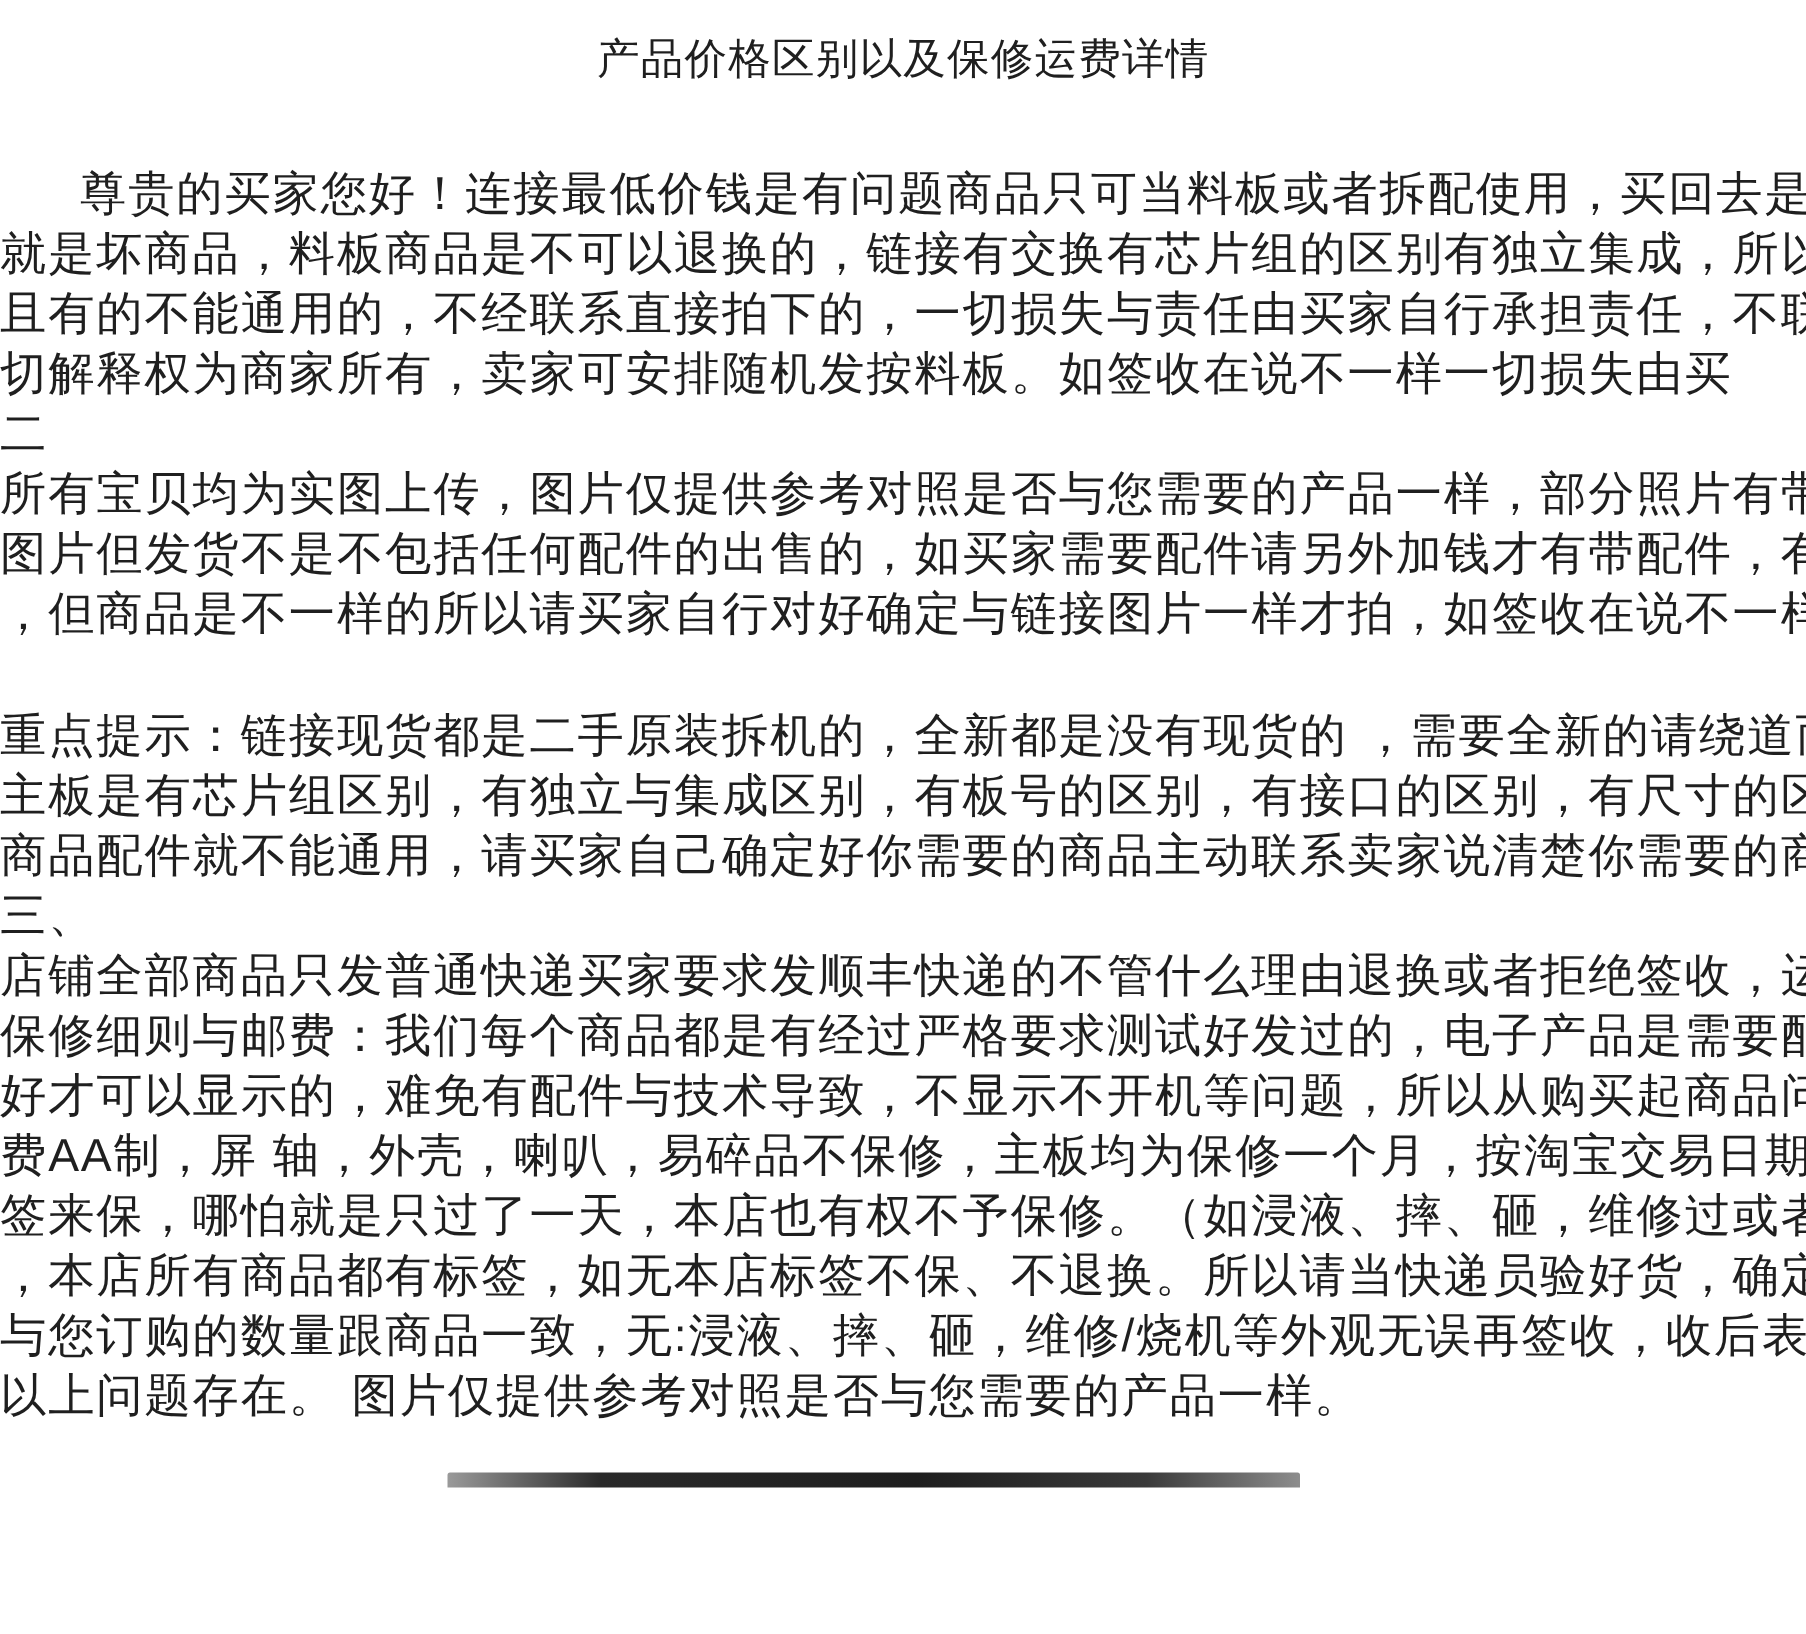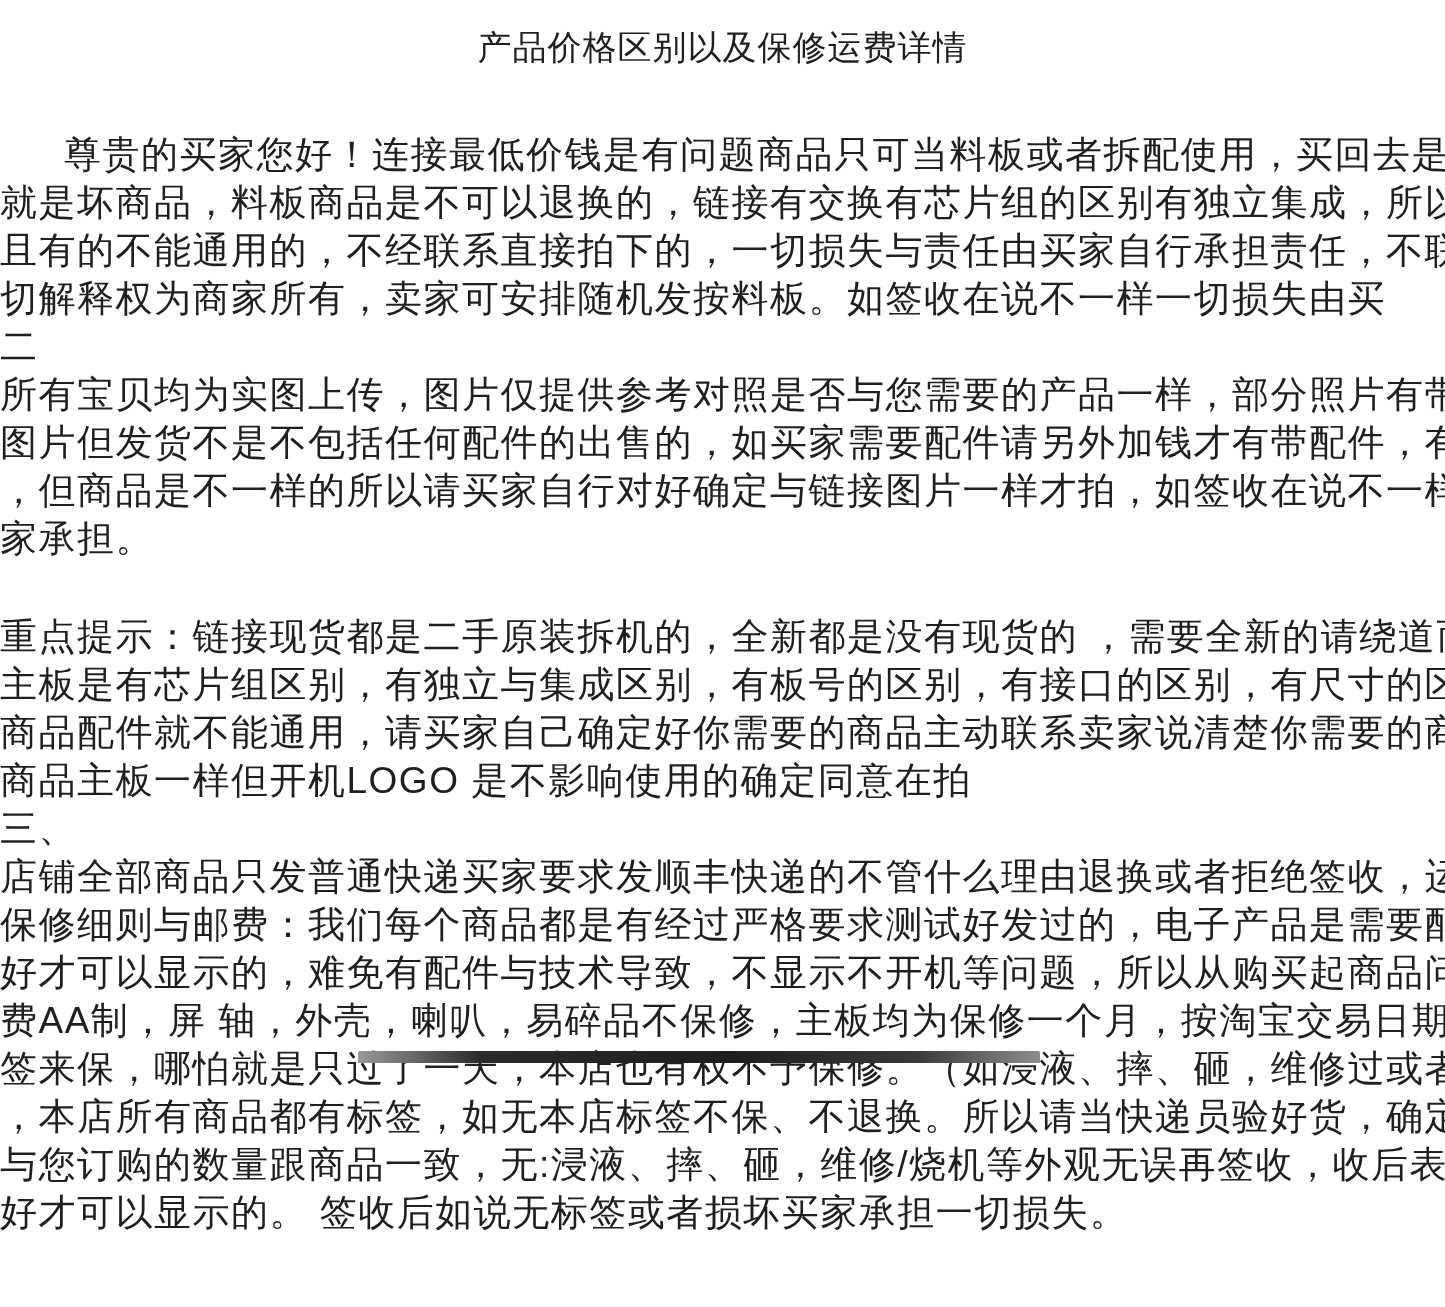--- a/index.html
+++ b/index.html
@@ -11,21 +11,21 @@
     overflow: hidden;
   }
   body {
     font-family: "Liberation Sans", "DejaVu Sans", sans-serif;
     color: #1f1f1f;
     position: relative;
   }
   .doc {
     position: relative;
     width: 1445px;
-    height: 1063px;
+    height: 1190px;
   }
   .title {
     padding-top: 26px;
     height: 42px;
     font-size: 34px;
     line-height: 42px;
     text-align: center;
     letter-spacing: 1px;
     white-space: pre;
   }
@@ -64,32 +64,30 @@
 
   <div class="body-text">
     <div class="line indent">尊贵的买家您好！连接最低价钱是有问题商品只可当料板或者拆配使用，买回去是需要维修的也</div>
     <div class="line">就是坏商品，料板商品是不可以退换的，链接有交换有芯片组的区别有独立集成，所以价钱不同，而</div>
     <div class="line">且有的不能通用的，不经联系直接拍下的，一切损失与责任由买家自行承担责任，不联系直接拍的一</div>
     <div class="line">切解释权为商家所有，卖家可安排随机发按料板。如签收在说不一样一切损失由买</div>
     <div class="line">二</div>
     <div class="line">所有宝贝均为实图上传，图片仅提供参考对照是否与您需要的产品一样，部分照片有带配件一起拍了</div>
     <div class="line">图片但发货不是不包括任何配件的出售的，如买家需要配件请另外加钱才有带配件，有一些型号一样</div>
     <div class="line">，但商品是不一样的所以请买家自行对好确定与链接图片一样才拍，如签收在说不一样一切损失由买</div>
-    <div class="line">家承担。</div>
     <div class="spacer"></div>
     <div class="line">重点提示：链接现货都是二手原装拆机的，全新都是没有现货的 ，需要全新的请绕道而行。配件与</div>
     <div class="line">主板是有芯片组区别，有独立与集成区别，有板号的区别，有接口的区别，有尺寸的区别， 会导致</div>
     <div class="line">商品配件就不能通用，请买家自己确定好你需要的商品主动联系卖家说清楚你需要的商品，还有部分</div>
-    <div class="line">商品主板一样但开机LOGO 是不影响使用的确定同意在拍</div>
     <div class="line">三、</div>
     <div class="line">店铺全部商品只发普通快递买家要求发顺丰快递的不管什么理由退换或者拒绝签收，运费由买家自行</div>
     <div class="line">保修细则与邮费：我们每个商品都是有经过严格要求测试好发过的，电子产品是需要配件与技术配合</div>
     <div class="line">好才可以显示的，难免有配件与技术导致，不显示不开机等问题，所以从购买起商品问题或者退换运</div>
     <div class="line">费AA制，屏 轴，外壳，喇叭，易碎品不保修，主板均为保修一个月，按淘宝交易日期与商品贴的标</div>
     <div class="line">签来保，哪怕就是只过了一天，本店也有权不予保修。（如浸液、摔、砸，维修过或者烧机）不保修</div>
     <div class="line">，本店所有商品都有标签，如无本店标签不保、不退换。所以请当快递员验好货，确定有标签，确定</div>
     <div class="line">与您订购的数量跟商品一致，无:浸液、摔、砸，维修/烧机等外观无误再签收，收后表示买家认同无</div>
-    <div class="line">好才可以显示的。 签收后如说无标签或者损坏买家承担一切损失。</div>
+    <div class="line">以上问题存在。 图片仅提供参考对照是否与您需要的产品一样。</div>
   </div>
 
   <div class="bottom-bar"></div>
 
 </div>
 
 </body></html>

